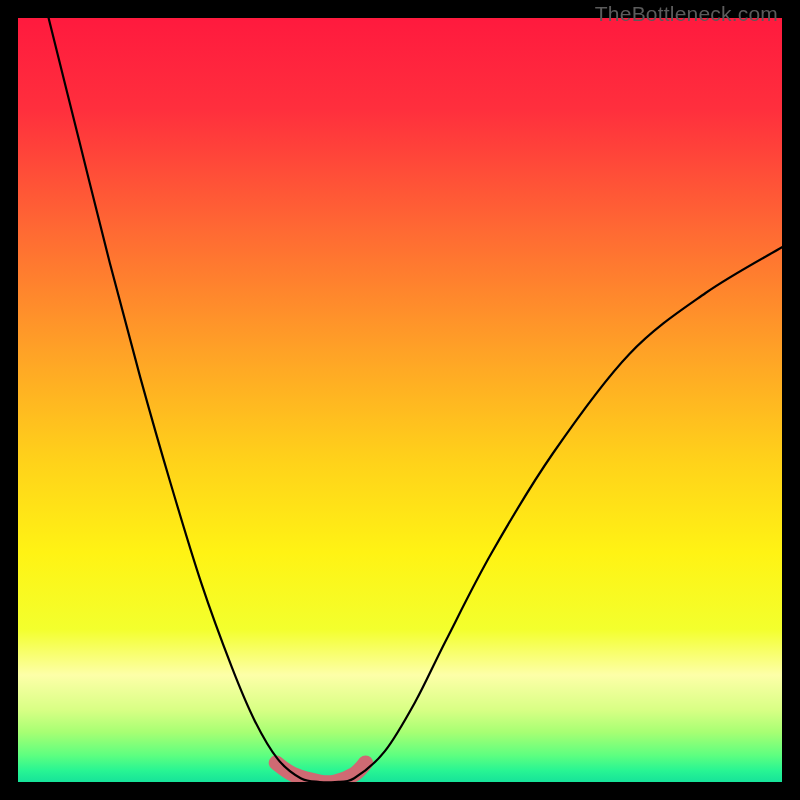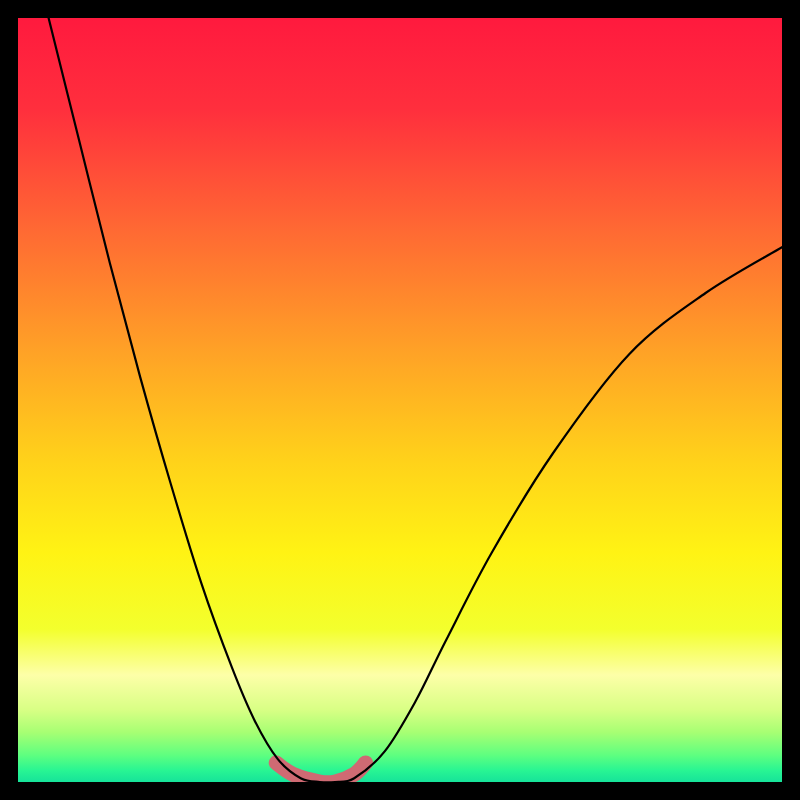--- a/index.html
+++ b/index.html
@@ -66,13 +66,14 @@
             <stop offset="100%" stop-color="#16e39a"></stop>
           </linearGradient>
       </defs>
       <rect x="0" y="0" width="764" height="764" fill="url(#bg-grad)"></rect>
     </svg>
     <svg class="curve-svg" viewBox="0 0 764 764" preserveAspectRatio="none">
       <path id="flat-path" fill="none" d="M 258.2 744.9 C 261.0 746.8, 267.8 753.2, 275.0 756.4 C 282.3 759.5, 294.8 762.7, 301.8 764.0 C 308.8 765.3, 311.3 765.3, 317.1 764.0 C 322.8 762.7, 331.1 759.5, 336.2 756.4 C 341.3 753.2, 345.7 746.8, 347.6 744.9" stroke="#cf6a73" stroke-width="15" stroke-linecap="round" stroke-linejoin="round"></path>
       <path id="curve-path" fill="none" d="M 30.6 0.0 C 35.7 20.4, 50.9 81.5, 61.1 122.2 C 71.3 163.0, 81.5 205.0, 91.7 244.5 C 101.9 284.0, 112.1 322.2, 122.2 359.1 C 132.4 396.0, 142.6 431.7, 152.8 466.0 C 163.0 500.4, 173.2 534.8, 183.4 565.4 C 193.5 595.9, 205.0 626.5, 213.9 649.4 C 222.8 672.3, 229.2 687.6, 236.8 702.9 C 244.5 718.2, 252.1 731.5, 259.8 741.1 C 267.4 750.6, 275.7 756.4, 282.7 760.2 C 289.7 764.0, 296.1 763.4, 301.8 764.0 C 307.5 764.6, 311.3 764.6, 317.1 764.0 C 322.8 763.4, 327.9 765.3, 336.2 760.2 C 344.4 755.1, 356.5 746.2, 366.7 733.4 C 376.9 720.7, 387.1 702.2, 397.3 683.8 C 407.5 665.3, 415.1 647.5, 427.8 622.7 C 440.6 597.8, 455.9 566.0, 473.7 534.8 C 491.5 503.6, 511.9 468.6, 534.8 435.5 C 557.7 402.4, 585.7 362.9, 611.2 336.2 C 636.7 309.4, 662.1 292.9, 687.6 275.0 C 713.1 257.2, 751.3 236.8, 764.0 229.2" stroke="#000000" stroke-width="2.2" stroke-linecap="round"></path>
     </svg>
   </div>
+  <div class="watermark">TheBottleneck.com</div>
 </div>
 
 </body></html>

